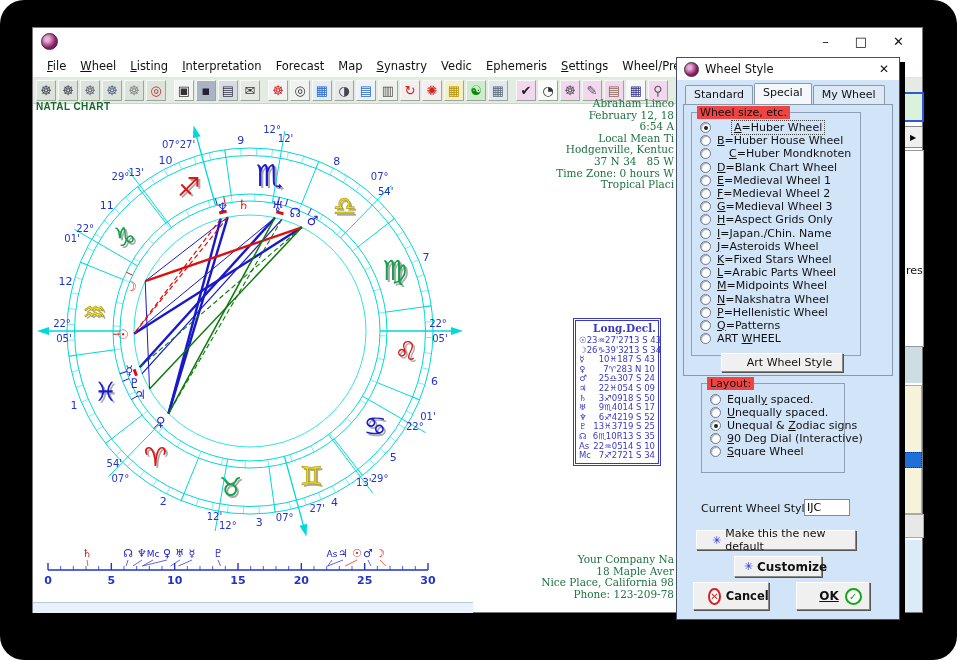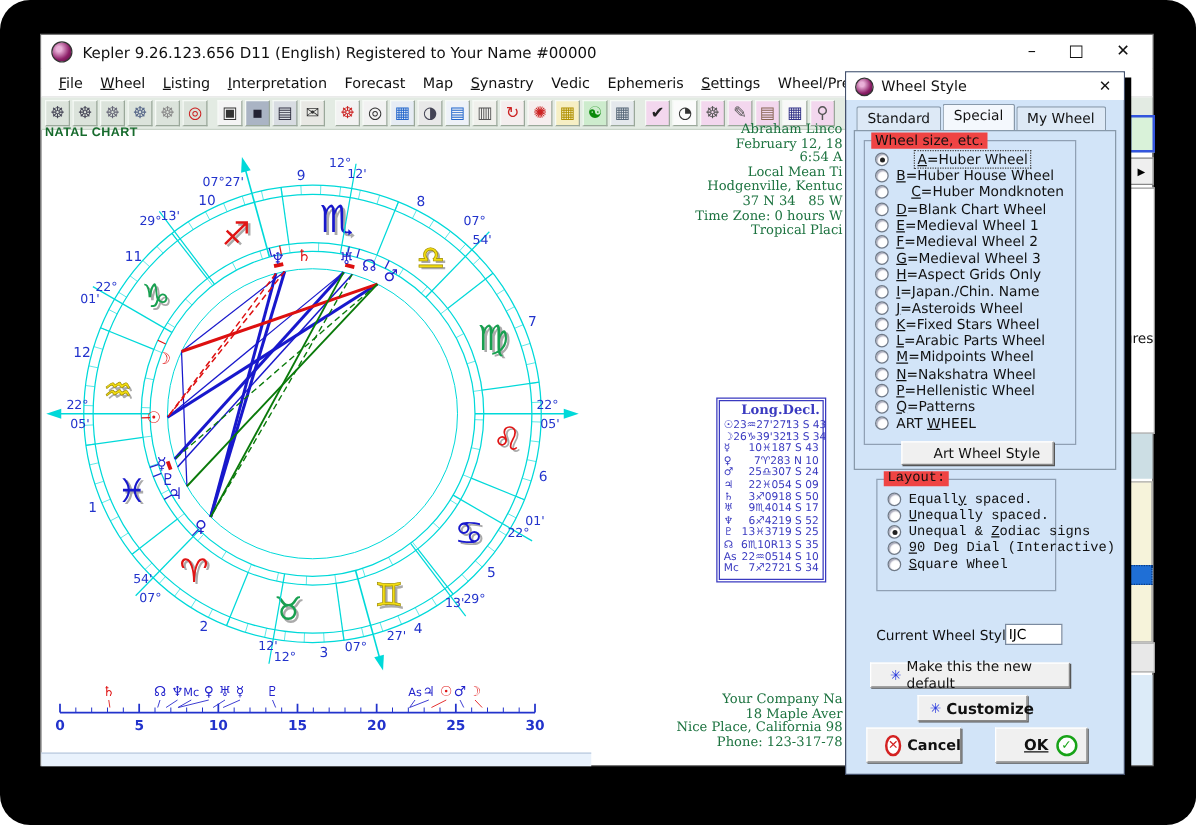--- a/index.html
+++ b/index.html
@@ -51,21 +51,21 @@
   .dlg-title{position:absolute;left:0;top:0;width:100%;height:22px;background:#fff;display:flex;align-items:center;font-size:11.5px;}
   .dlg-icon{width:13px;height:13px;border-radius:50%;background:radial-gradient(circle at 35% 35%, #e9b0d8 15%, #8d1f68 60%, #4d0f3a 100%);margin:0 6px 0 7px;border:1px solid #333;}
   .dlg-close{margin-left:auto;margin-right:10px;font-size:12px;}
   .tabs{position:absolute;left:8px;top:26px;display:flex;align-items:flex-end;height:21px;}
   .tab{border:1px solid #8899aa;border-bottom:none;background:#dde9f6;padding:2px 8px 3px 8px;height:14px;border-radius:2px 2px 0 0;margin-right:1px;}
   .tab.active{background:#f4f8fd;height:17px;position:relative;top:1px;font-weight:normal;}
   .tabpanel{position:absolute;left:6px;top:46px;width:208px;height:270px;border:1px solid #8899aa;background:#d2e4f8;}
   .group{position:absolute;border:1px solid #90a0b4;}
   .group .glabel{position:absolute;left:5px;top:-7px;background:#ef4444;padding:0 3px;}
   .g1{left:14px;top:54px;width:168px;height:242px;}
-  .g2{left:24px;top:325px;width:142px;height:88px;font-family:Liberation Mono, monospace;}
+  .g2{left:24px;top:325px;width:142px;height:88px;}
   .radio-row{display:flex;align-items:center;height:13.2px;padding-left:8px;white-space:nowrap;}
   .rb{width:9px;height:9px;border-radius:50%;background:#fff;border:1px solid #707a88;box-shadow:inset 1px 1px 1px #aab;margin-right:4px;flex:0 0 auto;position:relative;}
   .rb.sel:after{content:"";position:absolute;left:2.5px;top:2.5px;width:4px;height:4px;border-radius:50%;background:#222;}
   .radio-row .lbl{padding:0 2px;}
   .radio-row.focused .lbl{outline:1px dotted #444;margin-left:17px;}
   .btn{position:absolute;background:#f0f0f0;border:1px solid #888;border-top-color:#fff;border-left-color:#fff;box-shadow:1px 1px 0 #555;display:flex;align-items:center;justify-content:center;box-sizing:border-box;padding-left:15px;}
   .btn-art{left:44px;top:295px;width:122px;height:19px;}
   .btn-def{left:19px;top:472px;width:160px;height:20px;}
   .btn-cust{left:57px;top:498px;width:88px;height:21px;font-weight:bold;font-size:12px;}
   .btn-cancel{left:16px;top:524px;width:76px;height:28px;font-weight:bold;font-size:11.5px;gap:5px;}
@@ -79,21 +79,20 @@
   u{text-decoration:underline;}
 </style>
 </head>
 <body>
 
 <div class="desktop">
   <div class="window">
 
     <div class="titlebar">
       <span class="appicon"></span>
-      <span class="t-right">Kepler 9.26.123.656 D11 (English) Registered to Your Name  #00000</span>
       <span class="wctrls">
         <span>–</span>
         <span>□</span>
         <span>✕</span>
       </span>
     </div>
 
     <div class="menubar">
         <span class="mi"><u>F</u>ile</span>
         <span class="mi"><u>W</u>heel</span>
@@ -149,21 +148,21 @@
 February 12, 18
 6:54 A
 Local Mean Ti
 Hodgenville, Kentuc
 37 N 34   85 W
 Time Zone: 0 hours W
 Tropical Placi</div>
     <div class="company-block">Your Company Na
 18 Maple Aver
 Nice Place, California 98
-Phone: 123-317-78</div>
+Phone: 123-209-78</div>
 
     <svg id="chart-svg" width="643" height="505" viewBox="0 0 643 505">
         <g>
           <circle cx="217" cy="227" r="183" fill="none" stroke="#00d9d9" stroke-width="1"></circle>
           <circle cx="217" cy="227" r="175.5" fill="none" stroke="#00d9d9" stroke-width="1"></circle>
           <circle cx="217" cy="227" r="137" fill="none" stroke="#00d9d9" stroke-width="1"></circle>
           <circle cx="217" cy="227" r="130" fill="none" stroke="#00d9d9" stroke-width="1"></circle>
           <circle cx="217" cy="227" r="116" fill="none" stroke="#00d9d9" stroke-width="0.8"></circle>
           <line x1="78.54773620315973" y1="334.84813697755817" x2="72.63097279303835" y2="339.45703172018887" stroke="#00d9d9" stroke-width="0.5"></line>
           <line x1="88.47417334901826" y1="346.5046521424241" x2="82.98161665453185" y2="351.611688558767" stroke="#00d9d9" stroke-width="0.5"></line>

